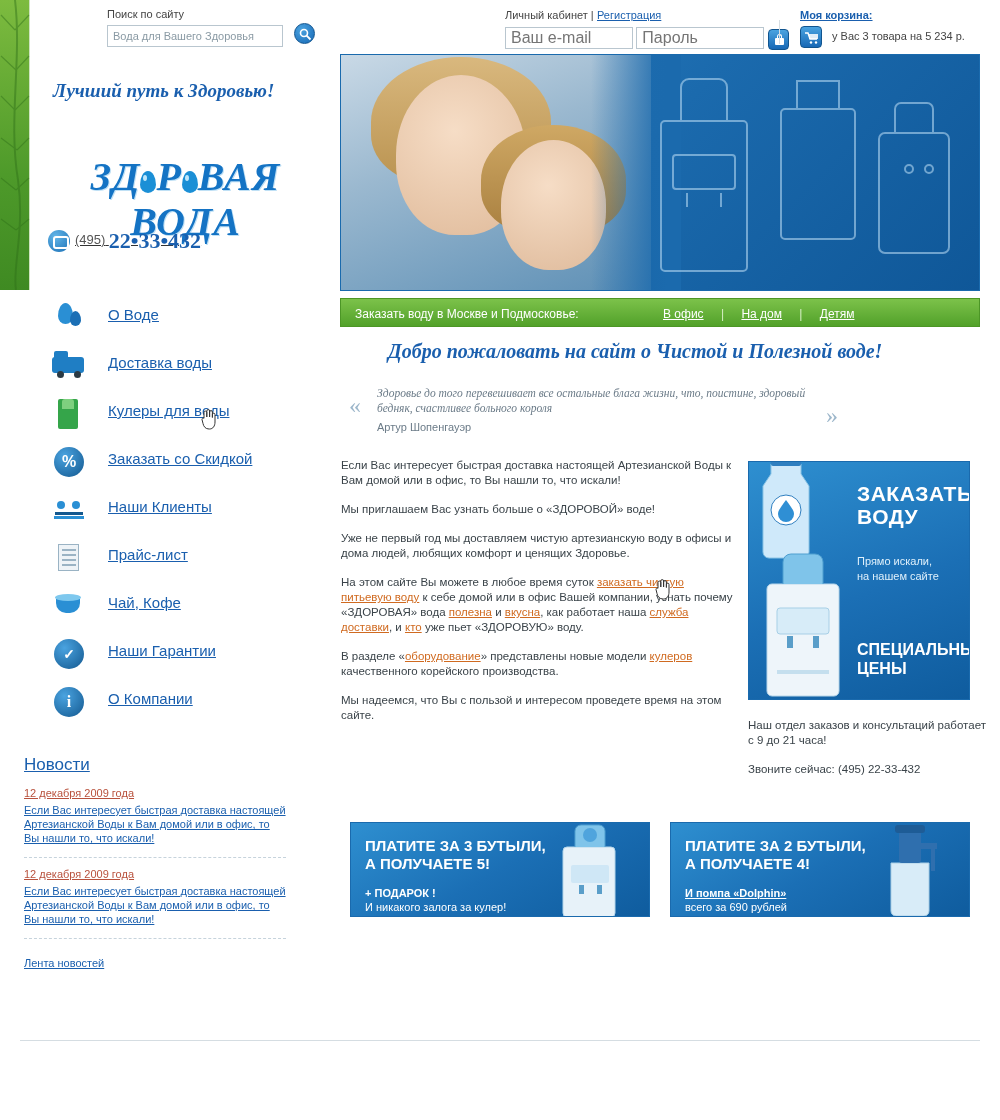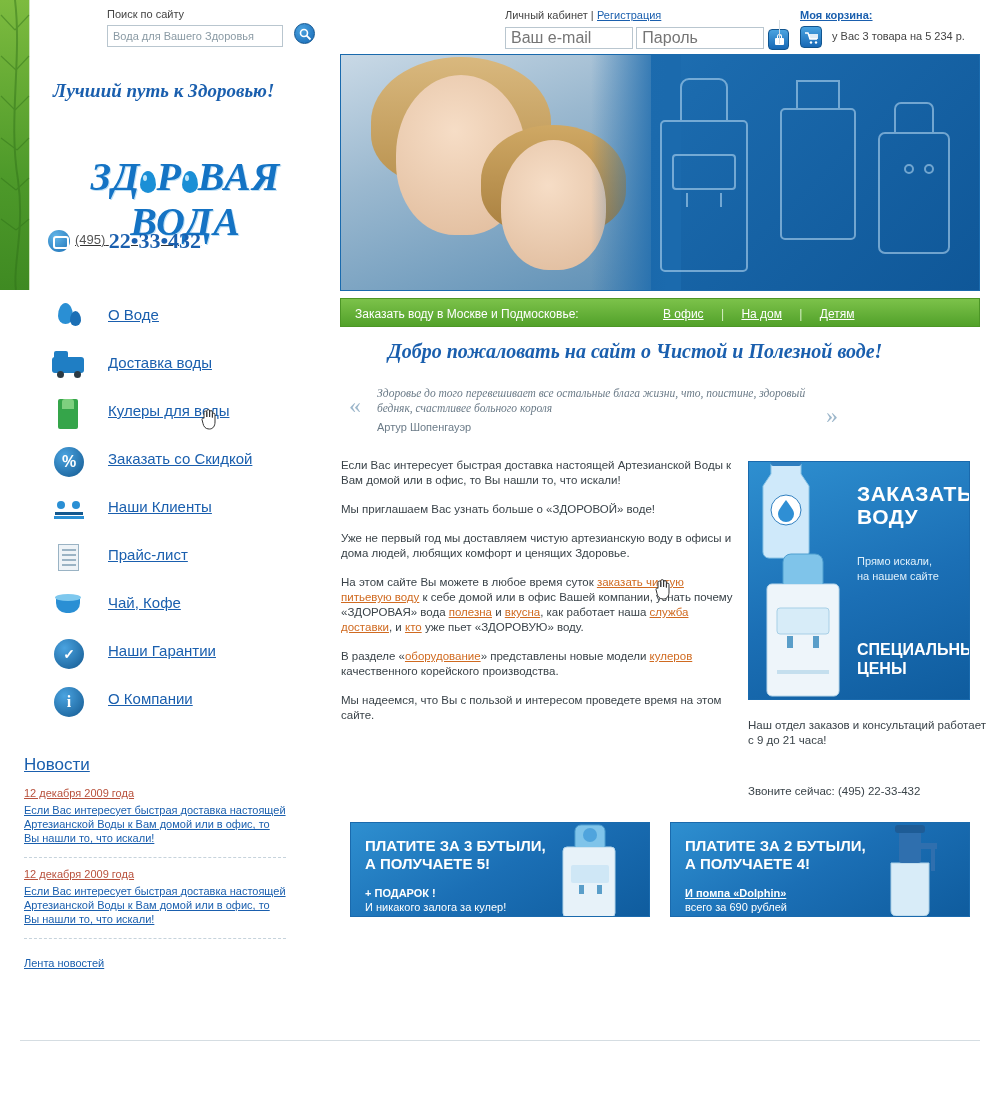--- a/index.html
+++ b/index.html
@@ -238,21 +238,21 @@
   }
   .promo .cooler2 { position:absolute; left:0px; top:88px; width:108px; height:152px; }
   .promo h4 {
     position:absolute; left:108px; top:20px; margin:0; font-size:21px; line-height:23px;
     font-weight:bold; letter-spacing:.5px;
   }
   .promo .sub { position:absolute; left:108px; top:92px; font-size:11px; line-height:15px; color:#dff0fb; }
   .promo .special { position:absolute; left:108px; top:178px; font-size:16px; line-height:19px; font-weight:bold; }
 
   .deptinfo { position:absolute; left:748px; top:718px; width:240px; font-size:11.5px; color:#3a4349; line-height:15px; }
-  .callnow { position:absolute; left:748px; top:763px; width:240px; font-size:11.5px; color:#3a4349;margin-top:22px; }
+  .callnow { position:absolute; left:748px; top:763px; width:240px; font-size:11.5px; color:#3a4349; }
 
   
   .banner {
     position:absolute; top:822px; width:300px; height:95px; color:#fff; overflow:hidden;
     background:linear-gradient(150deg,#2e8fd0 0%, #1b6fb5 50%, #0f5c9e 100%);
     border:1px solid #1a6aad;
   }
   .banner.b1 { left:350px; }
   .banner.b2 { left:670px; }
   .banner .bt { position:absolute; left:14px; top:14px; font-size:15px; line-height:18px; font-weight:bold; }

